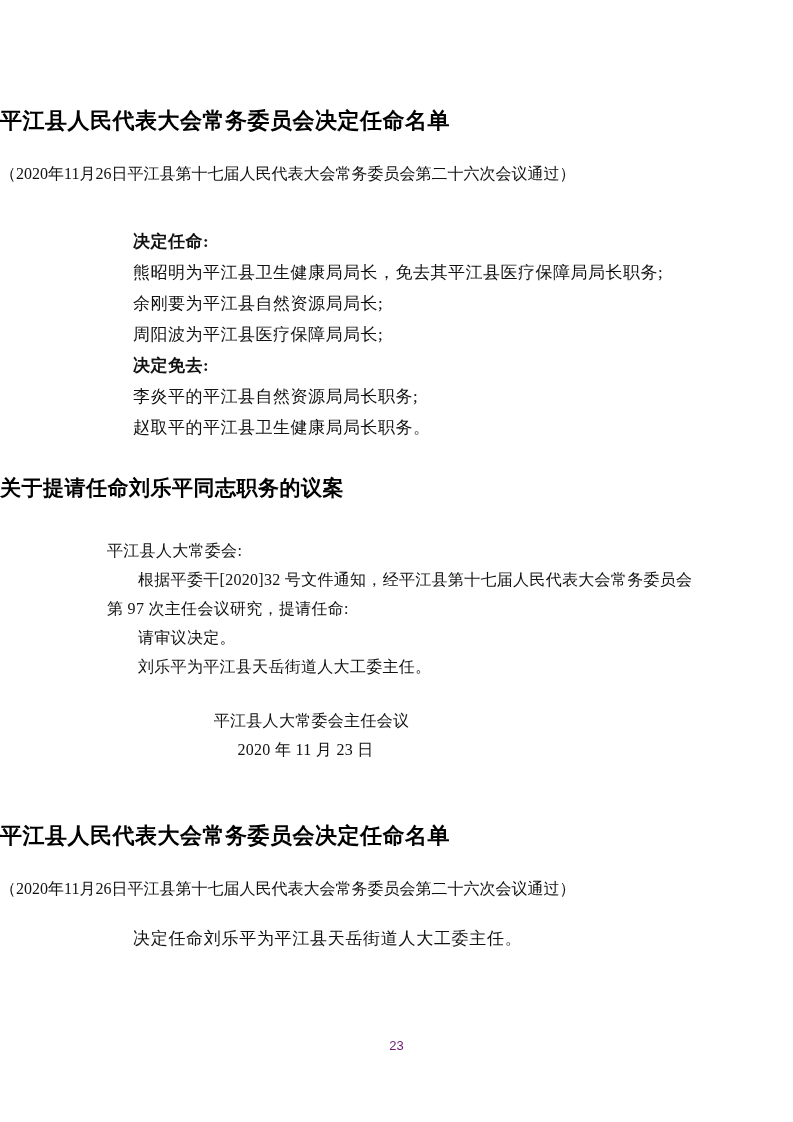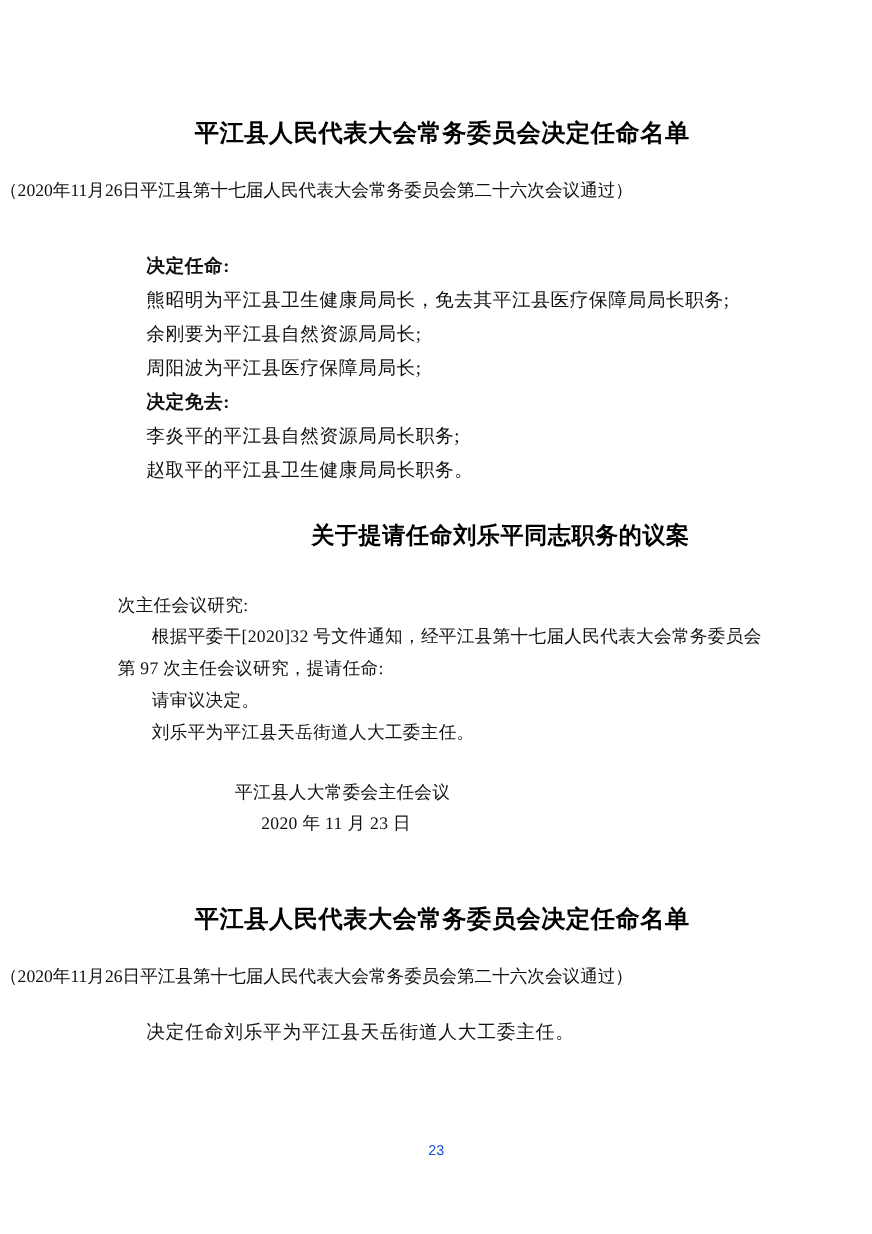--- a/index.html
+++ b/index.html
@@ -13,21 +13,21 @@
     height: 1122px;
     background: #ffffff;
     color: #1a1a1a;
     font-family: "Liberation Serif", serif;
     overflow: hidden;
   }
   .doc-title {
     position: absolute;
     left: 0;
     width: 627px;
-    text-align: right;
+    text-align: left;
     font-family: "Liberation Sans", sans-serif;
     font-weight: bold;
     font-size: 22px;
     line-height: 1.2;
     color: #000000;
     letter-spacing: 0.5px;
   }
   .doc-subtitle {
     position: absolute;
     left: 0;
@@ -69,21 +69,21 @@
     color: #111111;
     letter-spacing: 0.3px;
   }
   .footer-pagenum {
     position: absolute;
     left: 0;
     width: 793px;
     text-align: center;
     font-family: "Liberation Sans", sans-serif;
     font-size: 13px;
-    color: #1d4ed8;
+    color: #701a75;
   }
 </style>
 </head>
 <body>
 
 <div class="page">
 
   <div class="doc-title" style="top:108px;">平江县人民代表大会常务委员会决定任命名单</div>
 
   <div class="doc-subtitle" style="top:164px;">（2020年11月26日平江县第十七届人民代表大会常务委员会第二十六次会议通过）</div>
@@ -94,21 +94,21 @@
     <div>余刚要为平江县自然资源局局长;</div>
     <div>周阳波为平江县医疗保障局局长;</div>
     <div class="bold-label">决定免去:</div>
     <div>李炎平的平江县自然资源局局长职务;</div>
     <div>赵取平的平江县卫生健康局局长职务。</div>
   </div>
 
   <div class="doc-title" style="top:475px; font-size:21px;">关于提请任命刘乐平同志职务的议案</div>
 
   <div class="doc2-block">
-    <div>次主任会议研究:</div>
+    <div>平江县人大常委会:</div>
     <div class="indent">根据平委干[2020]32 号文件通知，经平江县第十七届人民代表大会常务委员会</div>
     <div>第 97 次主任会议研究，提请任命:</div>
     <div class="indent">请审议决定。</div>
     <div class="indent">刘乐平为平江县天岳街道人大工委主任。</div>
   </div>
 
   <div class="sig-line" style="top:711px; width:623px;">平江县人大常委会主任会议</div>
 
   <div class="sig-line" style="top:740px; width:611px;">2020 年 11 月 23 日</div>
 

